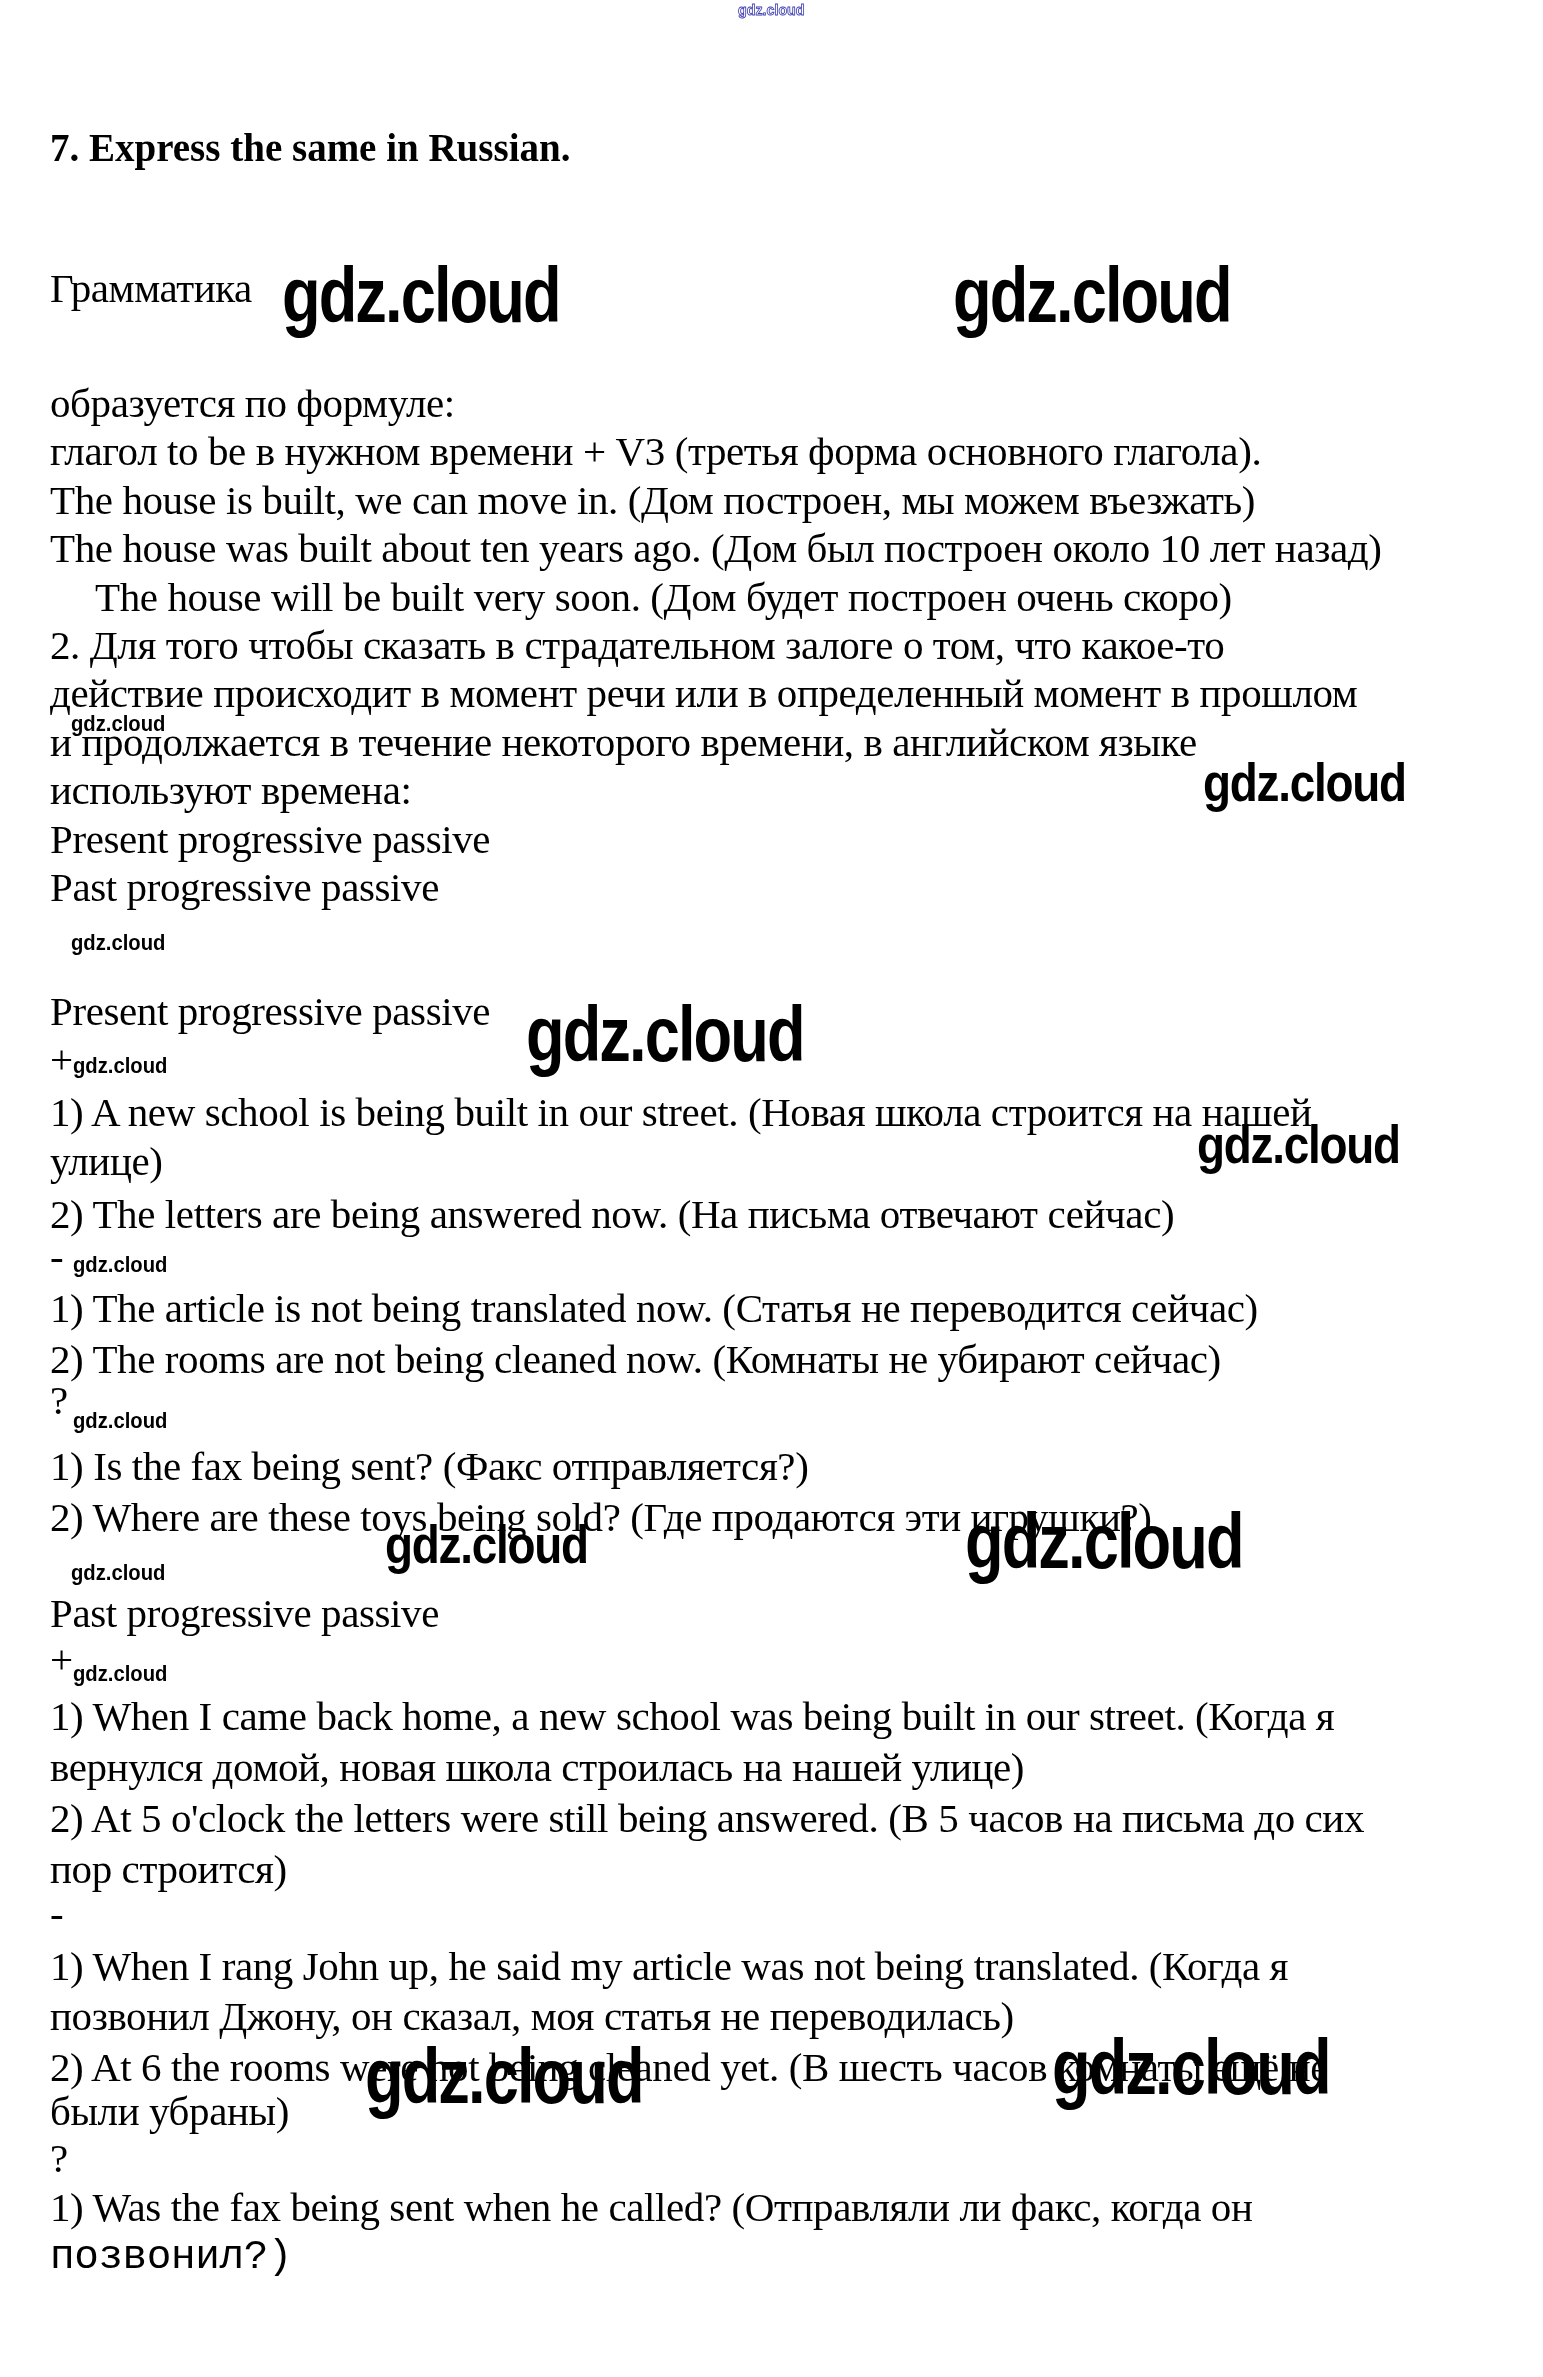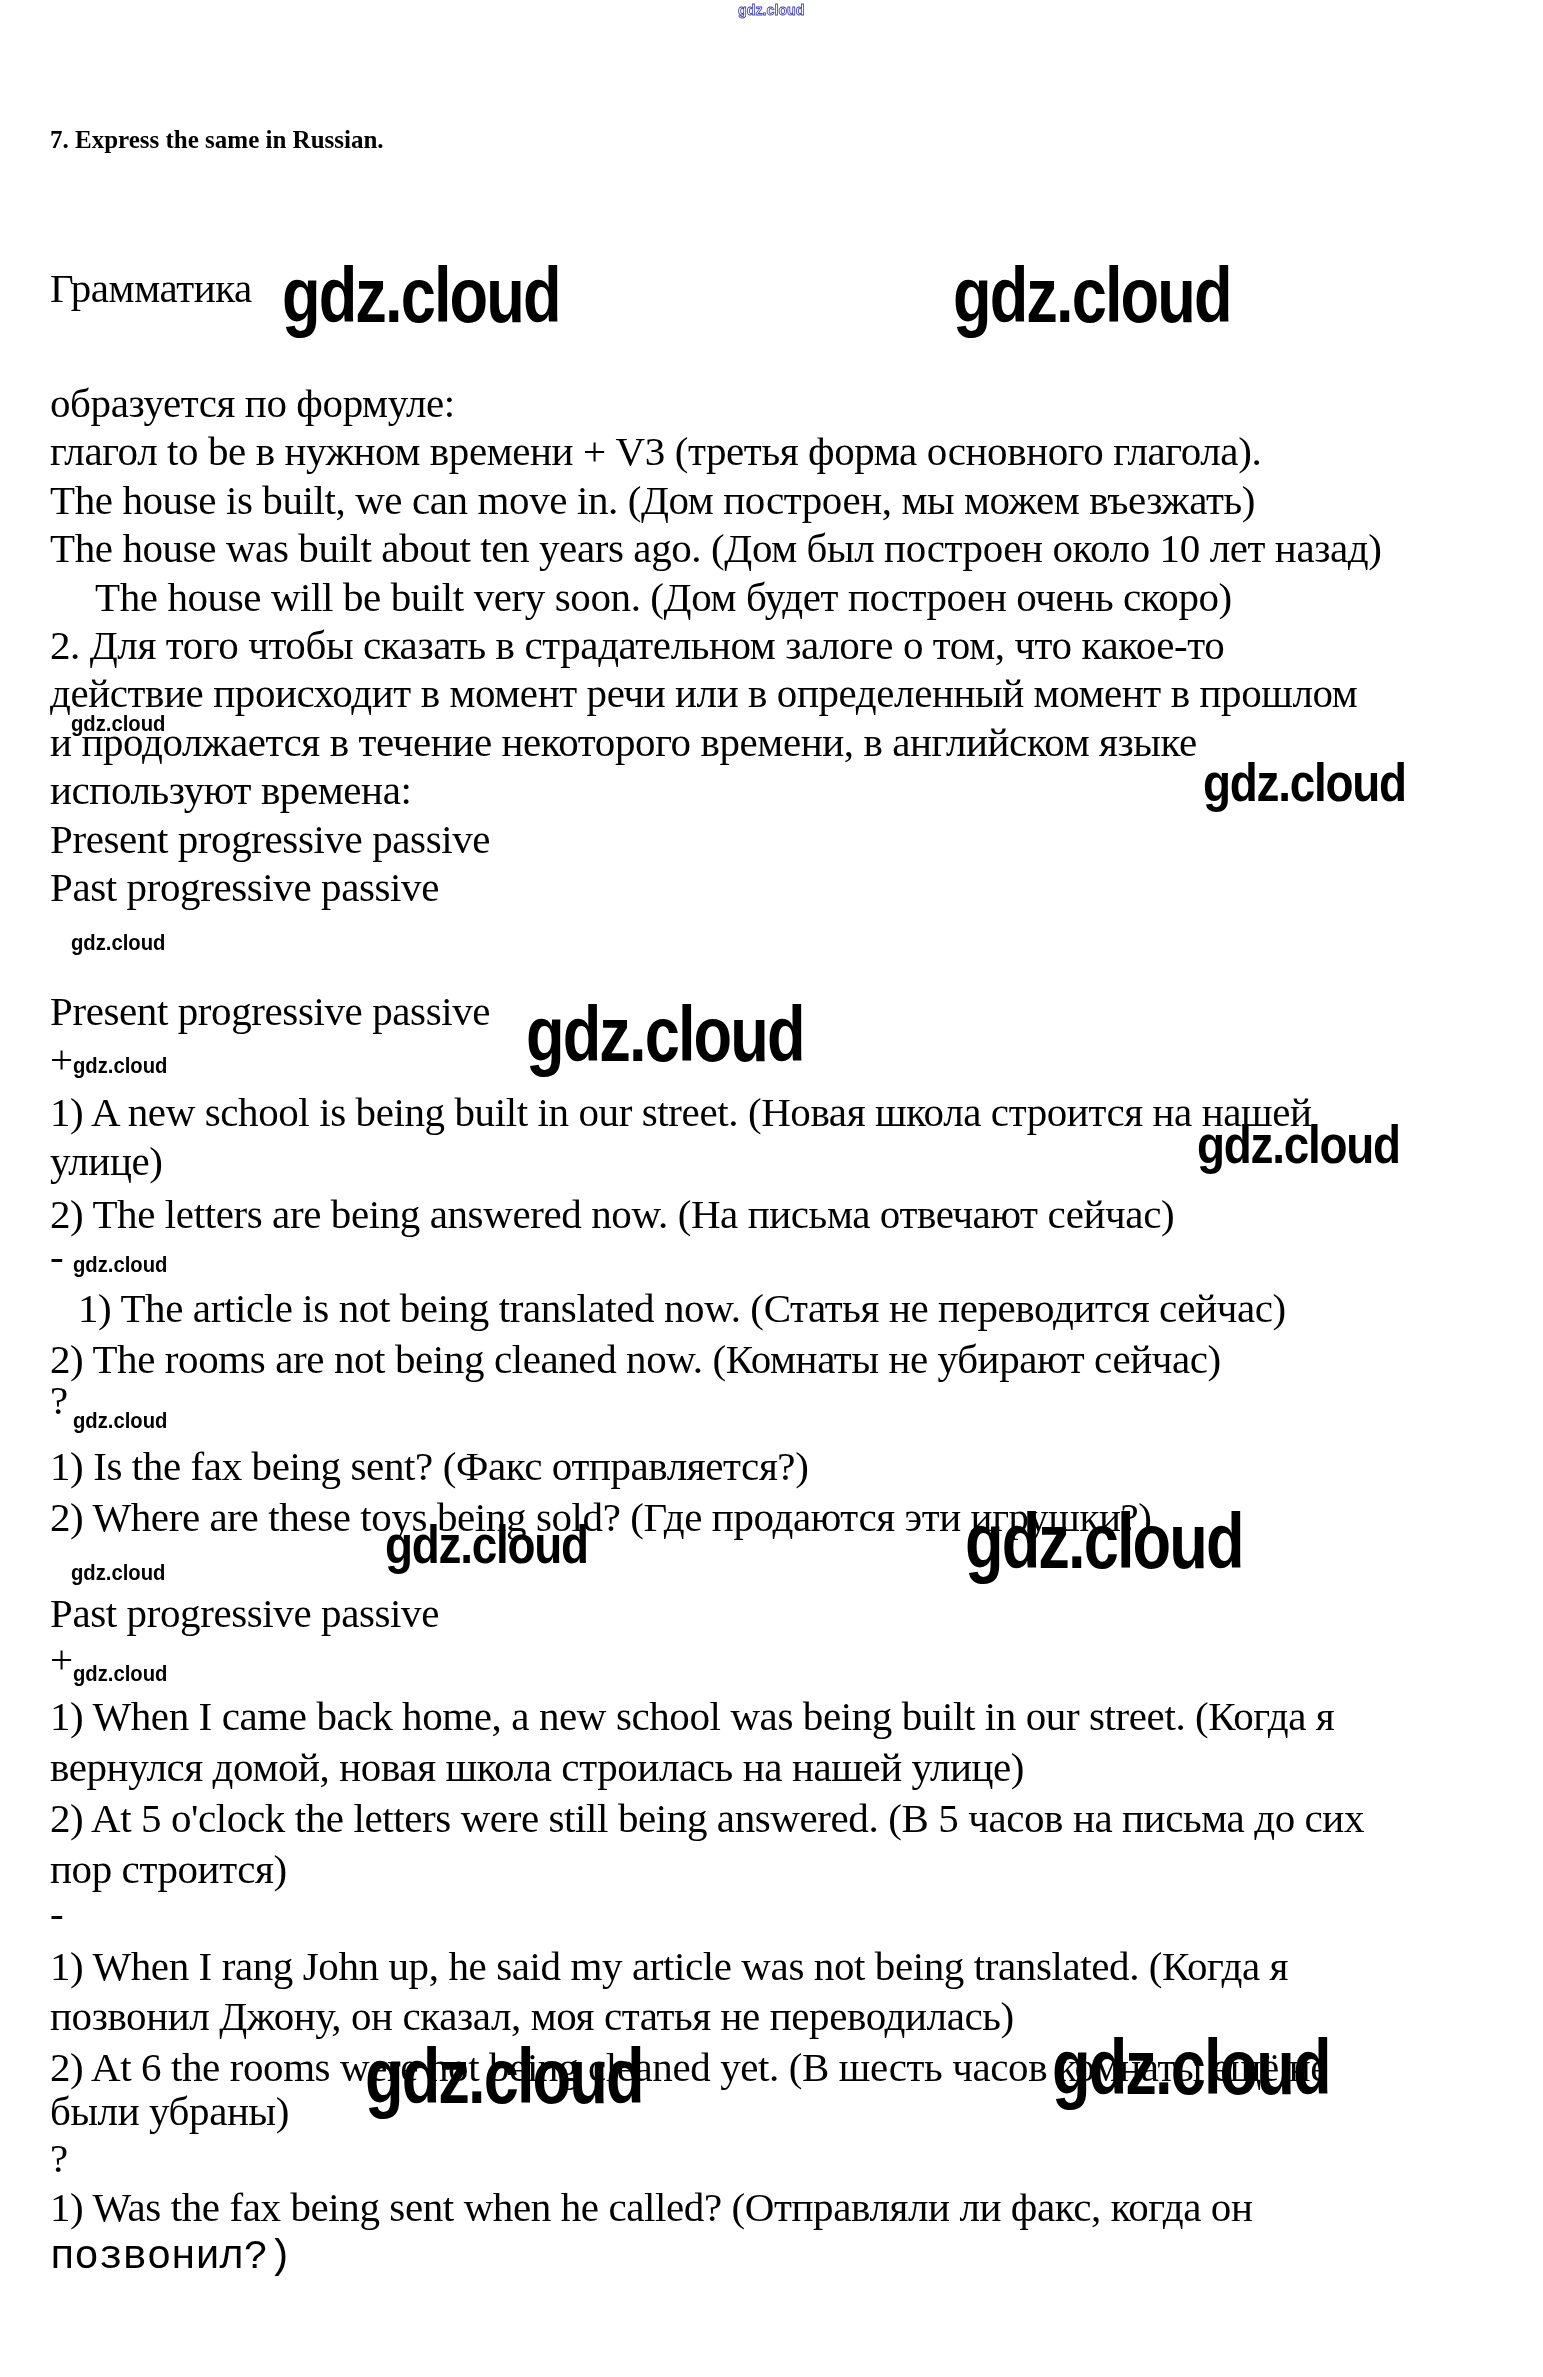--- a/index.html
+++ b/index.html
@@ -14,21 +14,21 @@
   }
   .line {
     position: absolute;
     white-space: pre;
     font-size: 41px;
     line-height: 1.15;
     color: #000000;
     letter-spacing: -0.4px;
   }
   .heading {
-    font-size: 25px;
+    font-size: 39px;
     font-weight: bold;
     letter-spacing: 0;
   }
   .wm {
     position: absolute;
     font-family: "Liberation Sans", "DejaVu Sans", sans-serif;
     font-weight: bold;
     color: #000000;
     line-height: 1;
     white-space: pre;
@@ -61,21 +61,21 @@
     <div class="line " style="top: 719px; left: 50px;">и продолжается в течение некоторого времени, в английском языке</div>
     <div class="line " style="top: 767px; left: 50px;">используют времена:</div>
     <div class="line " style="top: 816px; left: 50px;">Present progressive passive</div>
     <div class="line " style="top: 864px; left: 50px;">Past progressive passive</div>
     <div class="line " style="top: 988px; left: 50px;">Present progressive passive</div>
     <div class="line " style="top: 1036px; left: 50px;">+</div>
     <div class="line " style="top: 1089px; left: 50px;">1) A new school is being built in our street. (Новая школа строится на нашей</div>
     <div class="line " style="top: 1138px; left: 50px;">улице)</div>
     <div class="line " style="top: 1191px; left: 50px;">2) The letters are being answered now. (На письма отвечают сейчас)</div>
     <div class="line " style="top: 1233px; left: 50px;">-</div>
-    <div class="line " style="top: 1285px; left: 50px; margin-left: 28px;">1) The article is not being translated now. (Статья не переводится сейчас)</div>
+    <div class="line " style="top: 1285px; left: 50px;">1) The article is not being translated now. (Статья не переводится сейчас)</div>
     <div class="line " style="top: 1336px; left: 50px;">2) The rooms are not being cleaned now. (Комнаты не убирают сейчас)</div>
     <div class="line " style="top: 1377px; left: 50px;">?</div>
     <div class="line " style="top: 1443px; left: 50px;">1) Is the fax being sent? (Факс отправляется?)</div>
     <div class="line " style="top: 1494px; left: 50px;">2) Where are these toys being sold? (Где продаются эти игрушки?)</div>
     <div class="line " style="top: 1590px; left: 50px;">Past progressive passive</div>
     <div class="line " style="top: 1636px; left: 50px;">+</div>
     <div class="line " style="top: 1693px; left: 50px;">1) When I came back home, a new school was being built in our street. (Когда я</div>
     <div class="line " style="top: 1744px; left: 50px;">вернулся домой, новая школа строилась на нашей улице)</div>
     <div class="line " style="top: 1795px; left: 50px;">2) At 5 o'clock the letters were still being answered. (В 5 часов на письма до сих</div>
     <div class="line " style="top: 1846px; left: 50px;">пор строится)</div>

